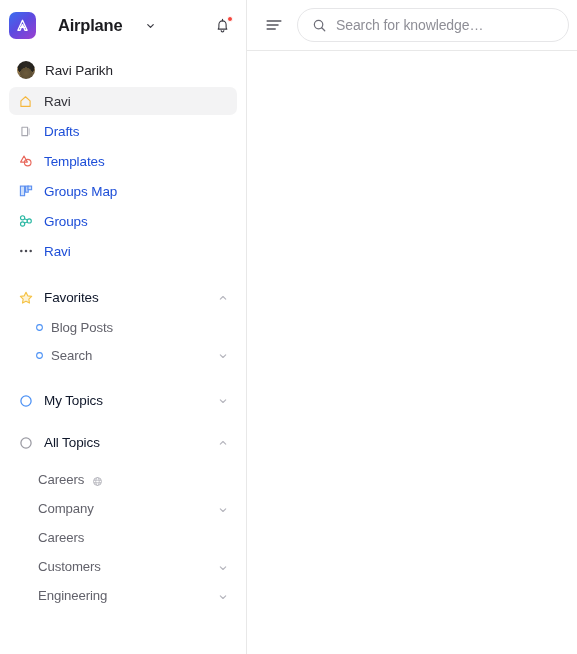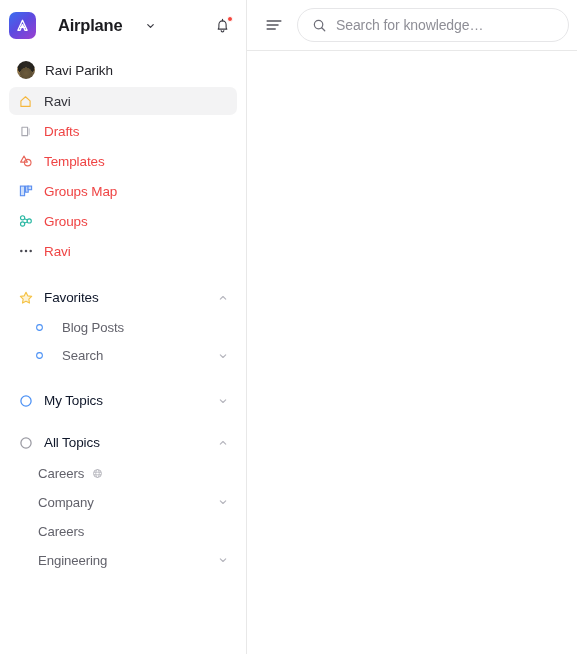--- a/index.html
+++ b/index.html
@@ -62,21 +62,21 @@
     padding: 0 8px;
     border-radius: 7px;
     display: flex;
     align-items: center;
     gap: 10px;
     cursor: pointer;
     white-space: nowrap;
   }
   .row .ic { width: 17px; height: 17px; display: flex; align-items: center;
              justify-content: center; flex: 0 0 17px; }
-  .row .lbl { font-size: 13.5px; color: #ef4444; letter-spacing: -0.1px; }
+  .row .lbl { font-size: 13.5px; color: #1d4ed8; letter-spacing: -0.1px; }
   .row.active { background: #f3f3f4; }
   .row.active .lbl { color: #33333a; }
   .row .chev { margin-left: auto; display: flex; align-items: center; }
 
   .avatar-row { height: 30px; }
   .avatar {
     width: 18px; height: 18px; border-radius: 50%;
     flex: 0 0 18px;
     background:
       radial-gradient(circle at 50% 68%, #6b5a3a 0%, #5c4e33 38%, transparent 39%),
@@ -87,34 +87,34 @@
   .avatar-row .lbl { font-size: 13.5px; color: #25252b; }
 
   .section-row { height: 29px; }
   .section-row .lbl { font-size: 13.5px; color: #0f172a; font-weight: normal; }
 
   .sub-row {
     height: 27px;
     margin: 1px 9px;
     padding: 0 8px 0 26px;
     border-radius: 7px;
-    display: flex; align-items: center; gap: 18px;
+    display: flex; align-items: center; gap: 7px;
     cursor: pointer; white-space: nowrap;
   }
   .sub-row .dot-ic { width: 9px; height: 9px; flex: 0 0 9px;
     display:flex; align-items:center; justify-content:center; }
   .sub-row .lbl { font-size: 13.2px; color: #62626b; letter-spacing: -0.1px; }
   .sub-row .chev { margin-left: auto; display:flex; align-items:center; }
 
   .topic-row {
     height: 28px;
     margin: 1px 9px;
     padding: 0 8px 0 29px;
     border-radius: 7px;
-    display: flex; align-items: center; gap: 5px;
+    display: flex; align-items: flex-end; gap: 5px;
     cursor: pointer; white-space: nowrap;
   }
   .topic-row .lbl { font-size: 13.2px; color: #62626b; letter-spacing: -0.1px; }
   .topic-row .chev { margin-left: auto; display: flex; align-items: center; }
   .topic-row .globe { display: flex; align-items: center; margin-left: 3px; }
 
   .gap-lg { height: 14px; }
   .gap-md { height: 9px; }
 
   
@@ -342,20 +342,28 @@
           <svg width="12" height="12" viewBox="0 0 12 12" aria-hidden="true">
             <path d="M3.3 4.8 L6 7.5 L8.7 4.8" fill="none" stroke="#b5b5bd" stroke-width="1.15" stroke-linecap="round" stroke-linejoin="round"></path>
           </svg>
         </span>
       </div>
 
       <div class="topic-row">
         <span class="lbl">Careers</span>
       </div>
 
+      <div class="topic-row">
+        <span class="lbl">Customers</span>
+        <span class="chev">
+          <svg width="12" height="12" viewBox="0 0 12 12" aria-hidden="true">
+            <path d="M3.3 4.8 L6 7.5 L8.7 4.8" fill="none" stroke="#b5b5bd" stroke-width="1.15" stroke-linecap="round" stroke-linejoin="round"></path>
+          </svg>
+        </span>
+      </div>
 
       <div class="topic-row">
         <span class="lbl">Engineering</span>
         <span class="chev">
           <svg width="12" height="12" viewBox="0 0 12 12" aria-hidden="true">
             <path d="M3.3 4.8 L6 7.5 L8.7 4.8" fill="none" stroke="#b5b5bd" stroke-width="1.15" stroke-linecap="round" stroke-linejoin="round"></path>
           </svg>
         </span>
       </div>
 

